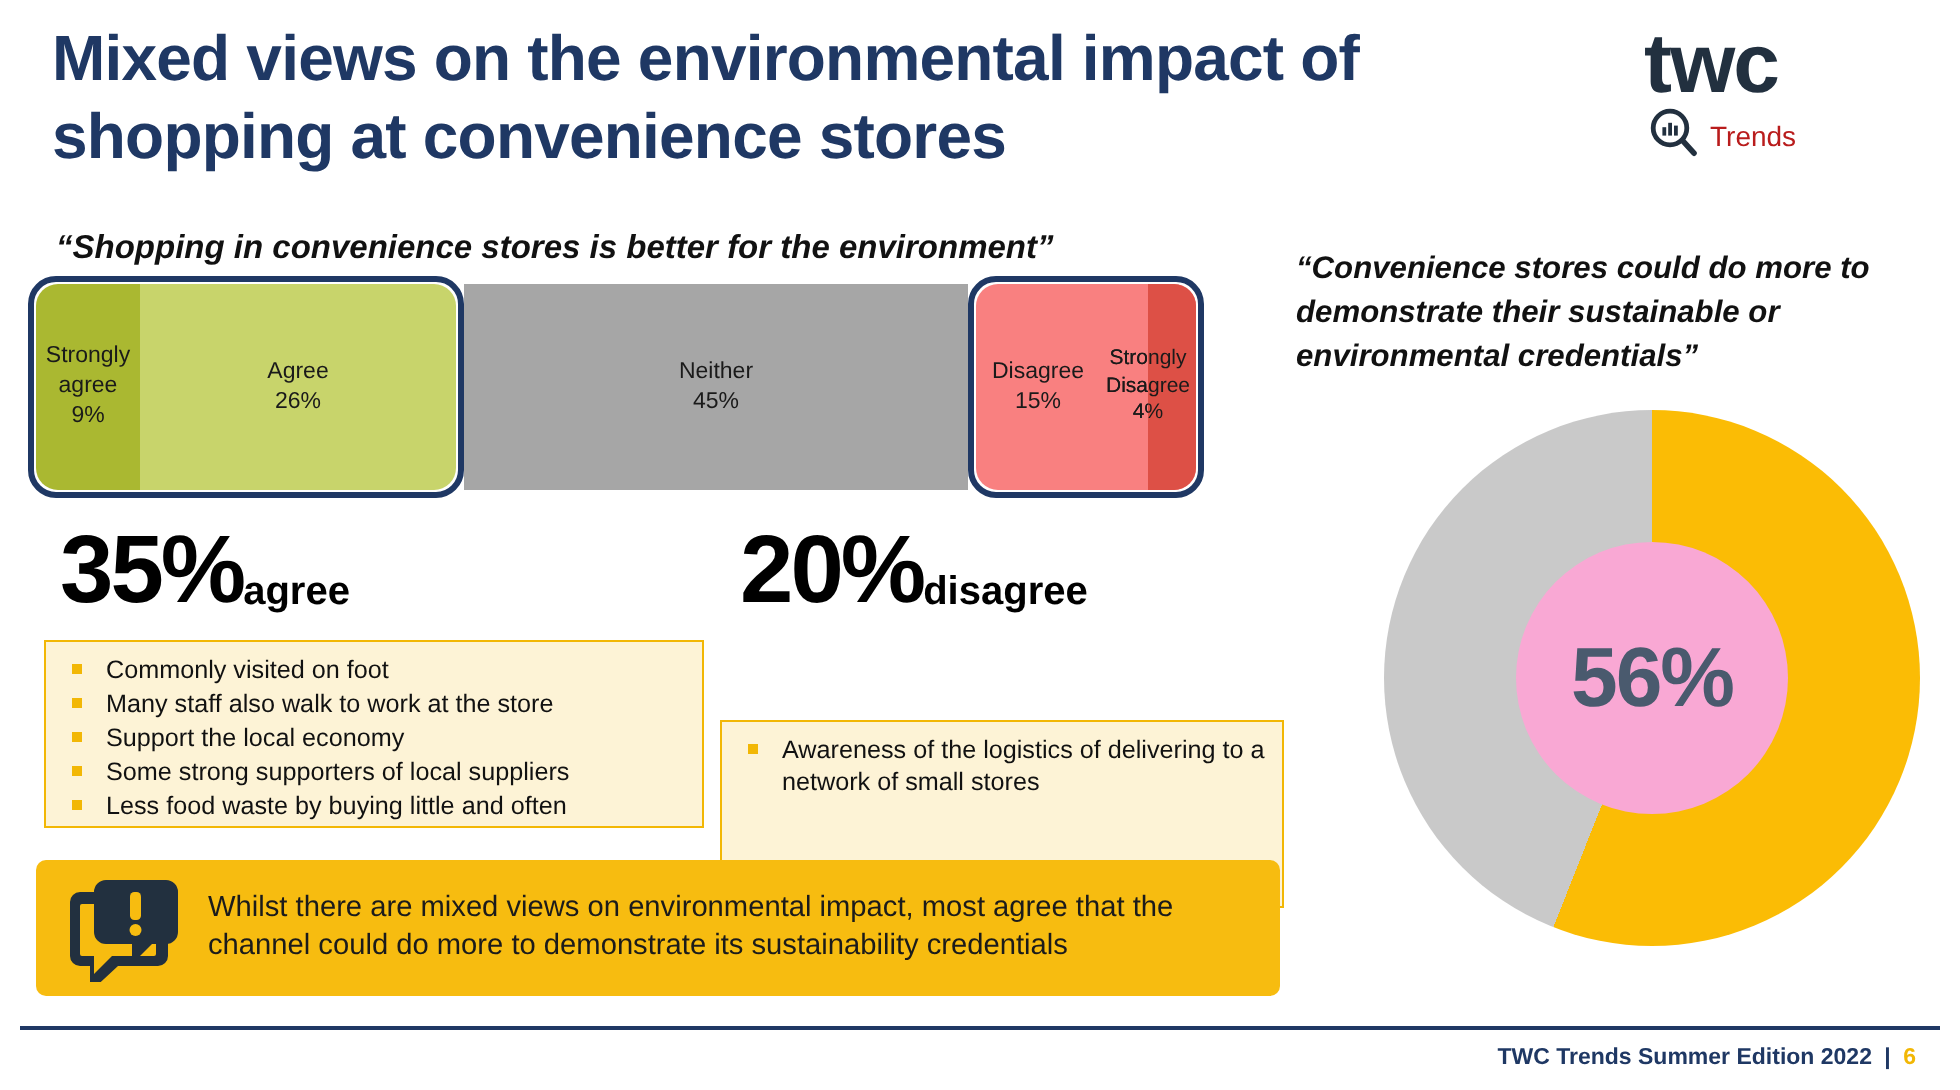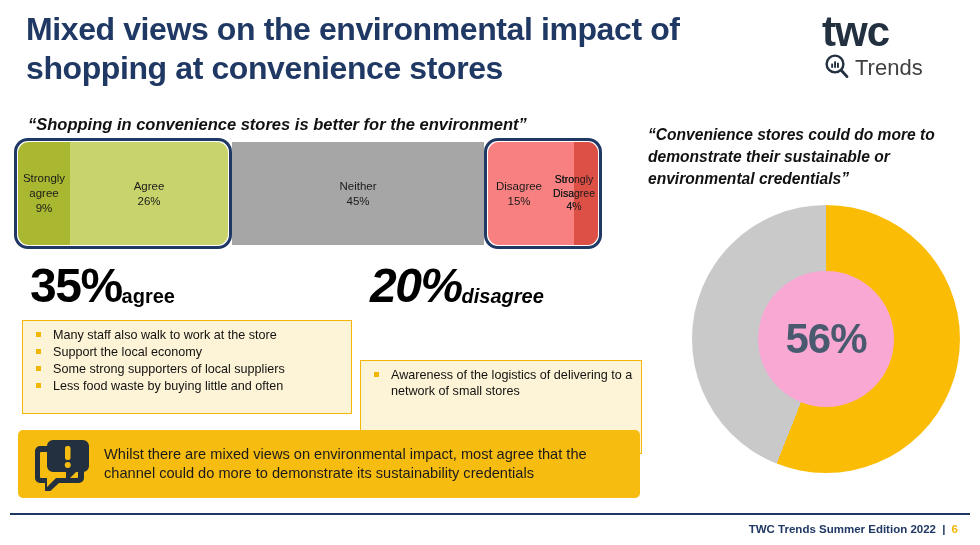--- a/index.html
+++ b/index.html
@@ -47,22 +47,22 @@
     padding-left: 6px;
   }
   #brand-logo .logo-row {
     display: flex;
     align-items: center;
     gap: 5px;
     padding-left: 8px;
     margin-top: 1px;
   }
   #brand-logo .logo-trends {
-    font-size: 22px;
-    color: #404040;
+    font-size: 14px;
+    color: #b91c1c;
     line-height: 1;
   }
 
   
   #statement-quote {
     position: absolute;
     left: 28px;
     top: 99px;
     font-size: 16.5px;
     font-weight: bold;
@@ -120,21 +120,21 @@
     letter-spacing: -1.5px;
   }
   .big-stat .word {
     font-size: 20px;
     font-weight: bold;
     color: #000000;
     line-height: 1;
     padding-bottom: 4px;
   }
   #stat-agree { left: 30px; top: 262px; }
-  #stat-disagree { left: 370px; top: 262px; font-style: italic; }
+  #stat-disagree { left: 370px; top: 262px; }
 
   
   .bullet-box {
     position: absolute;
     background: #fdf3d6;
     border: 1.6px solid #f2b705;
     box-sizing: border-box;
     padding: 6px 8px 6px 6px;
   }
   .bullet-box ul {
@@ -317,20 +317,21 @@
   <span class="num">35%</span>
   <span class="word">agree</span>
 </div>
 <div class="big-stat" id="stat-disagree">
   <span class="num">20%</span>
   <span class="word">disagree</span>
 </div>
 
 <div class="bullet-box" id="bullets-agree">
   <ul>
+    <li>Commonly visited on foot</li>
     <li>Many staff also walk to work at the store</li>
     <li>Support the local economy</li>
     <li>Some strong supporters of local suppliers</li>
     <li>Less food waste by buying little and often</li>
   </ul>
 </div>
 
 <div class="bullet-box" id="bullets-disagree">
   <ul>
     <li>Awareness of the logistics of delivering to a network of small stores</li>

